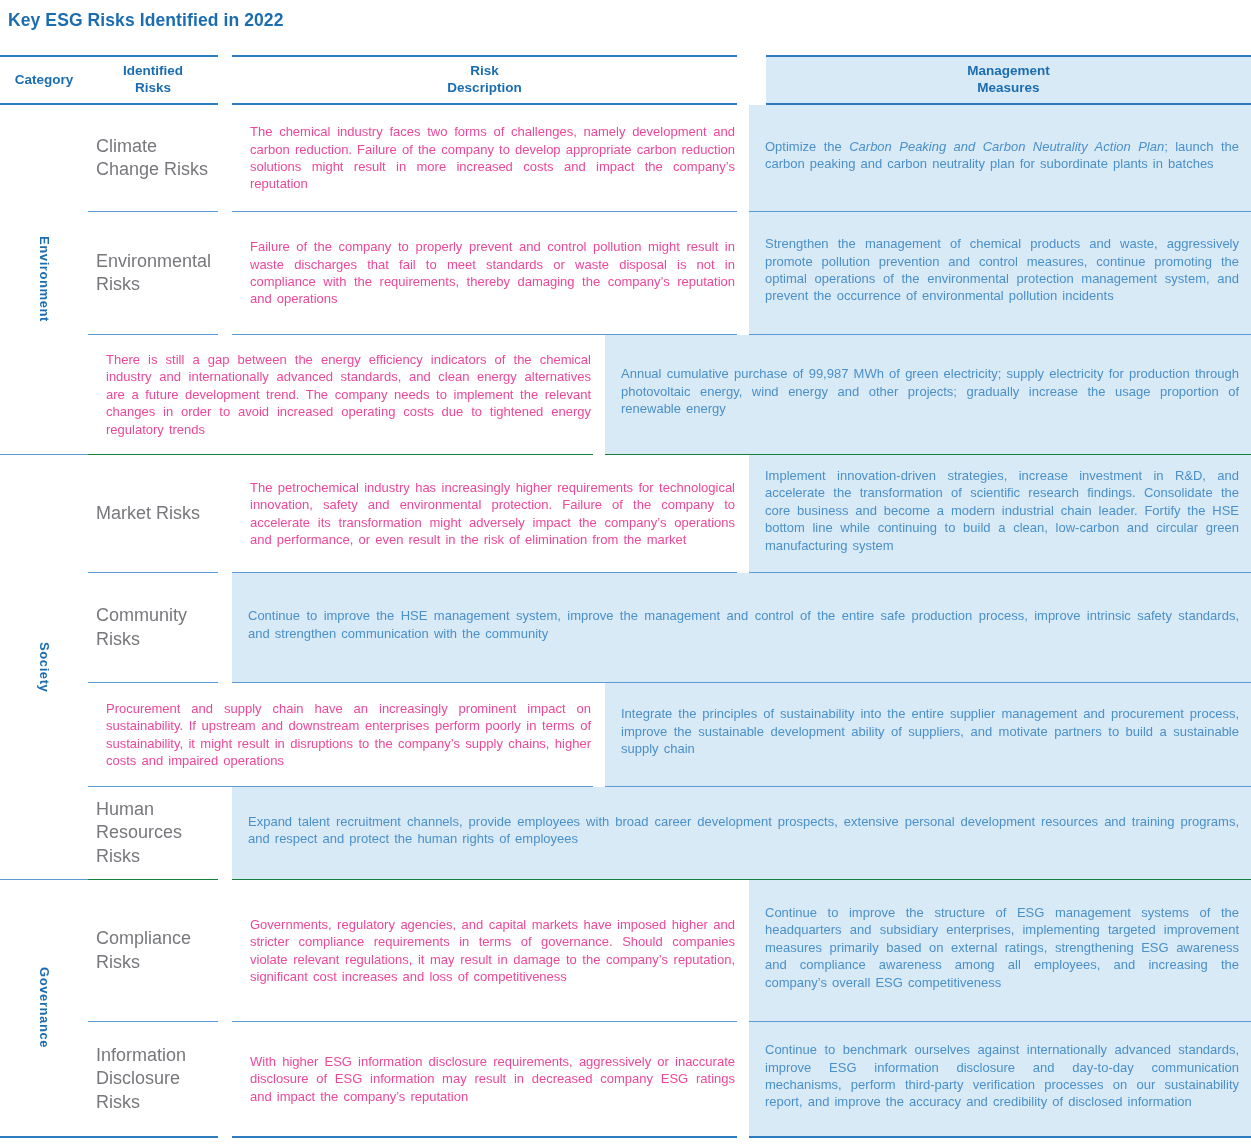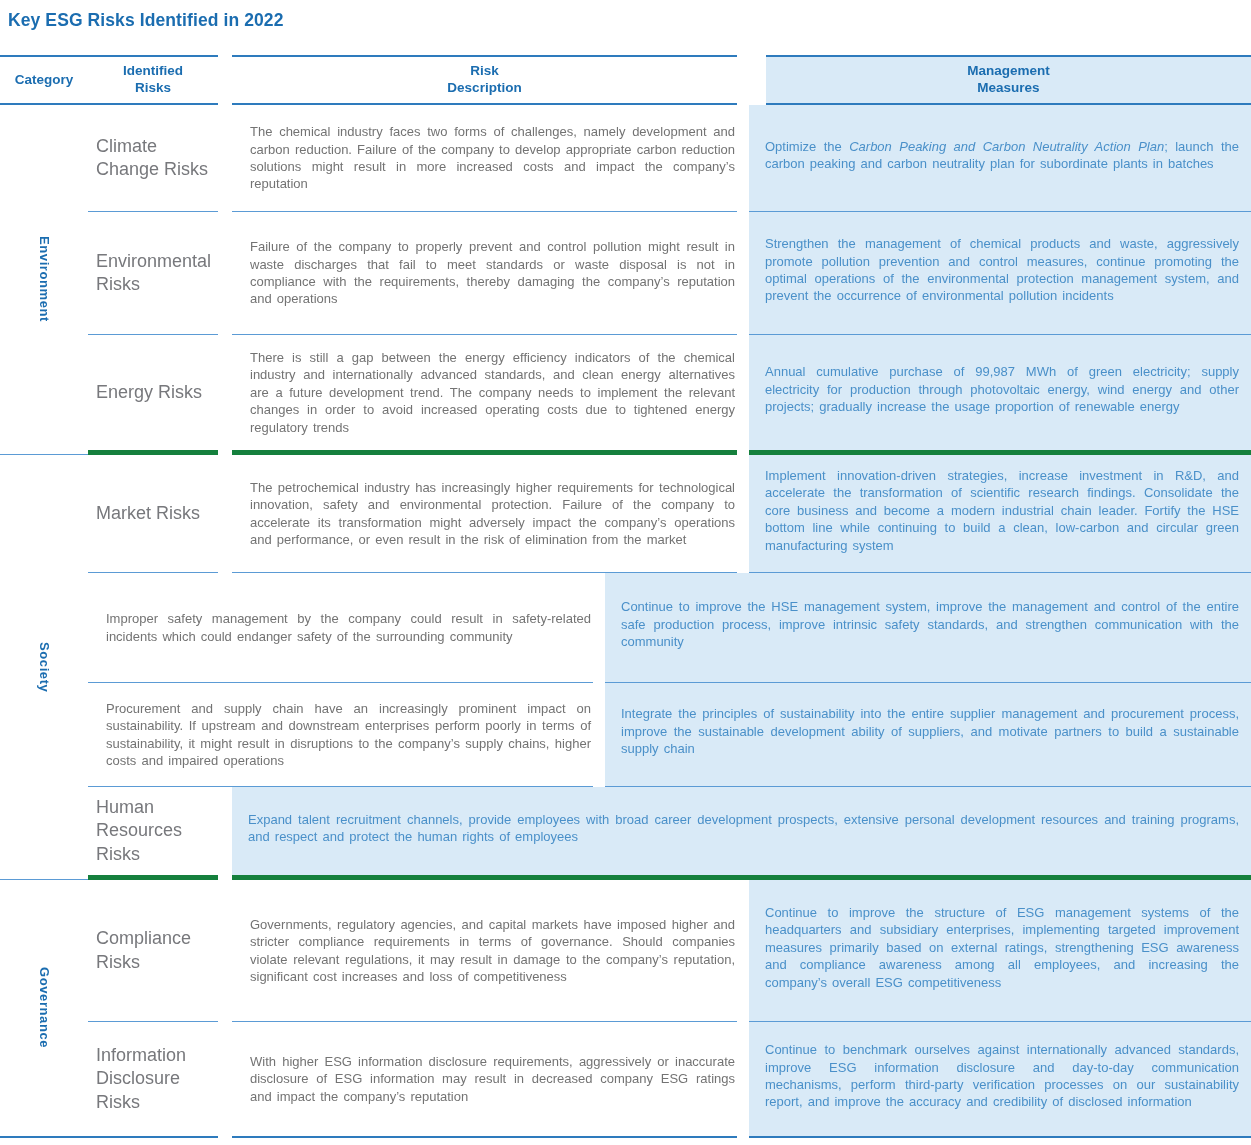--- a/index.html
+++ b/index.html
@@ -48,30 +48,30 @@
     writing-mode: vertical-rl;
     color: #1b6db0; font-weight: bold; font-size: 13px; letter-spacing: 0.6px;
   }
   .group-rows { flex: 1 1 auto; display: flex; flex-direction: column; }
 
   .row { display: flex; align-items: stretch; }
   .cell { display: flex; align-items: center; }
 
   .risk-cell { color: #77787c; font-size: 18px; line-height: 1.3; }
   .desc-cell {
-    color: #737373; font-size: 13px; line-height: 1.34;
+    color: #ec4899; font-size: 13px; line-height: 1.34;
     text-align: justify; word-spacing: 1.5px;
   }
   .mm-cell { color: #4a90c9; font-size: 13px; }
   .mm-text { text-align: justify; line-height: 1.34; word-spacing: 1.5px; width: 100%; }
 
   
   .row:not(:last-child) .cell { border-bottom: 1px solid #5b9bd5; }
   
-  .group:not(:last-child) .group-rows .row:last-child .cell { border-bottom: 5px solid #15803d; }
+  .group:not(:last-child) .group-rows .row:last-child .cell { border-bottom: 1px solid #15803d; }
   .group:not(:last-child) .cat-cell { border-bottom: 1px solid #5b9bd5; }
   
   .group:last-child .group-rows .row:last-child .cell { border-bottom: 2px solid #2e7bbd; }
   .group:last-child .cat-cell { border-bottom: 2px solid #2e7bbd; }
 
   
   .r1 { min-height: 107px; }
   .r2 { min-height: 123px; }
   .r3 { min-height: 120px; }
   .r4 { min-height: 118px; }
@@ -113,21 +113,20 @@
           </div>
         </div>
         <div class="row r2">
           <div class="cell risk-cell col-risk">Environmental Risks</div>
           <div class="cell desc-cell col-desc">Failure of the company to properly prevent and control pollution might result in waste discharges that fail to meet standards or waste disposal is not in compliance with the requirements, thereby damaging the company’s reputation and operations</div>
           <div class="cell mm-cell col-mm">
             <div class="mm-text">Strengthen the management of chemical products and waste, aggressively promote pollution prevention and control measures, continue promoting the optimal operations of the environmental protection management system, and prevent the occurrence of environmental pollution incidents</div>
           </div>
         </div>
         <div class="row r3">
-          <div class="cell risk-cell col-risk">Energy Risks</div>
           <div class="cell desc-cell col-desc">There is still a gap between the energy efficiency indicators of the chemical industry and internationally advanced standards, and clean energy alternatives are a future development trend. The company needs to implement the relevant changes in order to avoid increased operating costs due to tightened energy regulatory trends</div>
           <div class="cell mm-cell col-mm">
             <div class="mm-text">Annual cumulative purchase of 99,987 MWh of green electricity; supply electricity for production through photovoltaic energy, wind energy and other projects; gradually increase the usage proportion of renewable energy</div>
           </div>
         </div>
       </div>
     </div>
 
     <div class="group">
       <div class="cat-cell">
@@ -135,21 +134,21 @@
       </div>
       <div class="group-rows">
         <div class="row r4">
           <div class="cell risk-cell col-risk">Market Risks</div>
           <div class="cell desc-cell col-desc">The petrochemical industry has increasingly higher requirements for technological innovation, safety and environmental protection. Failure of the company to accelerate its transformation might adversely impact the company’s operations and performance, or even result in the risk of elimination from the market</div>
           <div class="cell mm-cell col-mm">
             <div class="mm-text">Implement innovation-driven strategies, increase investment in R&amp;D, and accelerate the transformation of scientific research findings. Consolidate the core business and become a modern industrial chain leader. Fortify the HSE bottom line while continuing to build a clean, low-carbon and circular green manufacturing system</div>
           </div>
         </div>
         <div class="row r5">
-          <div class="cell desc-cell col-desc">Improper safety management by the company could result in safety-related incidents which could endanger safety of the surrounding community</div>
+          <div class="cell risk-cell col-risk">Community Risks</div>
           <div class="cell mm-cell col-mm">
             <div class="mm-text">Continue to improve the HSE management system, improve the management and control of the entire safe production process, improve intrinsic safety standards, and strengthen communication with the community</div>
           </div>
         </div>
         <div class="row r6">
           <div class="cell desc-cell col-desc">Procurement and supply chain have an increasingly prominent impact on sustainability. If upstream and downstream enterprises perform poorly in terms of sustainability, it might result in disruptions to the company’s supply chains, higher costs and impaired operations</div>
           <div class="cell mm-cell col-mm">
             <div class="mm-text">Integrate the principles of sustainability into the entire supplier management and procurement process, improve the sustainable development ability of suppliers, and motivate partners to build a sustainable supply chain</div>
           </div>
         </div>

